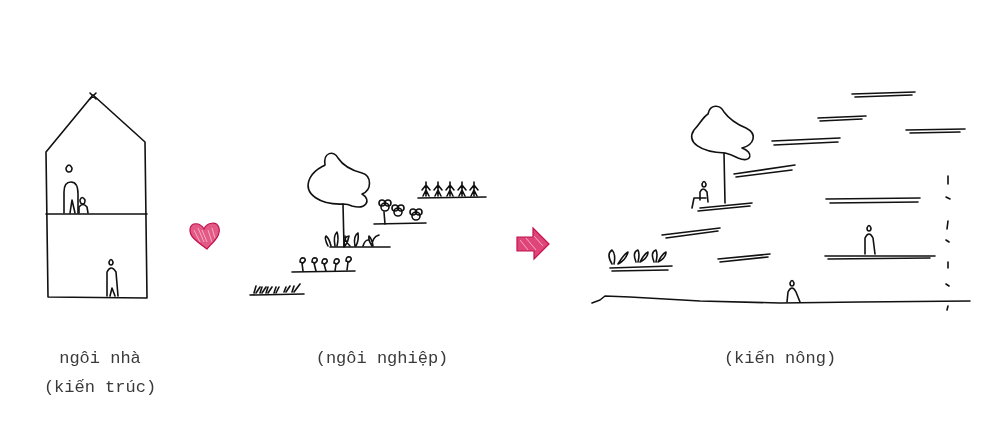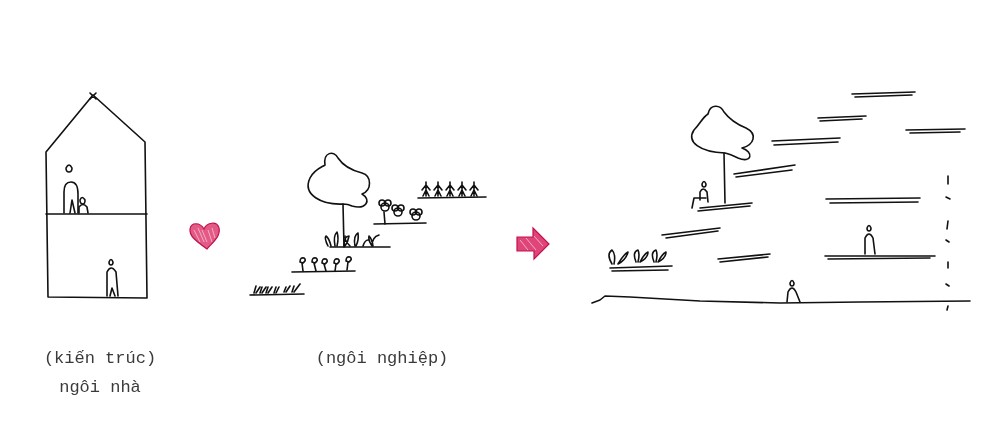--- a/index.html
+++ b/index.html
@@ -130,22 +130,23 @@
     <path d="M194 230 l6 12 M198 228 l6 14 M202 230 l5 12 M208 230 l4 12 M212 228 l3 10" stroke="#f7b6c9" stroke-width="0.9" fill="none"></path>
   </g>
 
   <g>
     <path d="M517 237 L533 237 L533 228 L549 244 L534 259 L534 251 L517 251 Z" fill="#e0457a" stroke="#c2124f" stroke-width="1.2"></path>
     <path d="M520 240 l8 10 M526 238 l10 12 M534 236 l9 10" stroke="#f7b6c9" stroke-width="0.9" fill="none"></path>
   </g>
 </svg>
 
 <div class="caption" style="left:20px; top:344px; width:160px;">
+  <span>ngôi nhà</span>
   <span>(kiến trúc)</span>
-  <span>ngôi nhà</span>
 </div>
 
 <div class="caption" style="left:272px; top:344px; width:220px;">
   <span>(ngôi nghiệp)</span>
 </div>
 
 <div class="caption" style="left:690px; top:344px; width:180px;">
+  <span>(kiến nông)</span>
 </div>
 
 </body></html>

